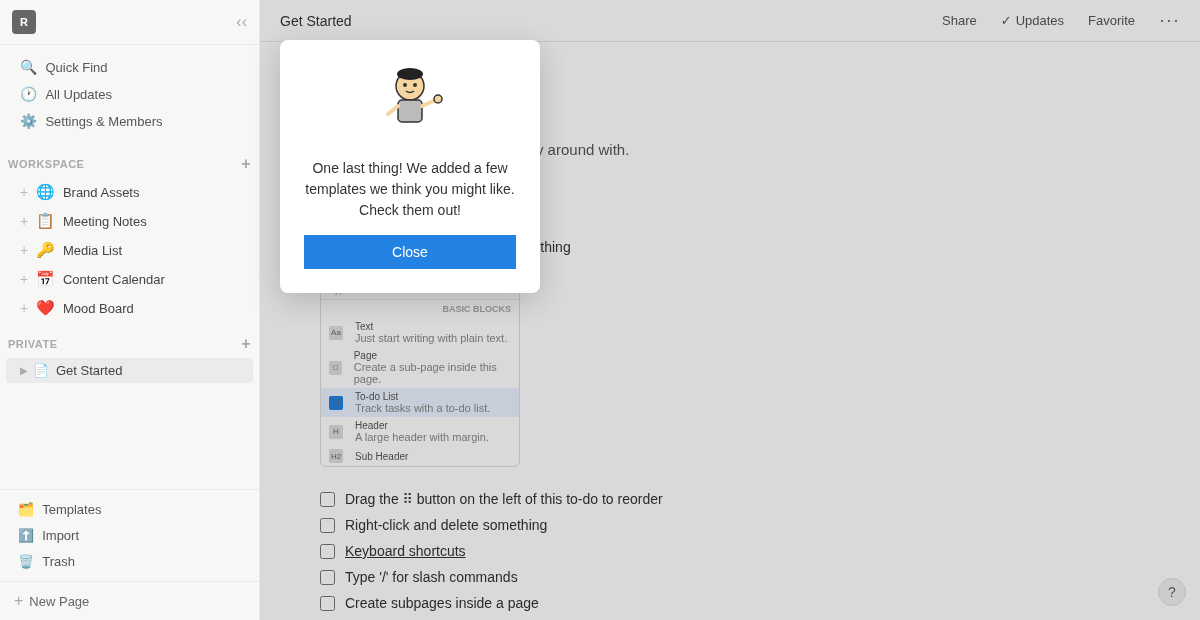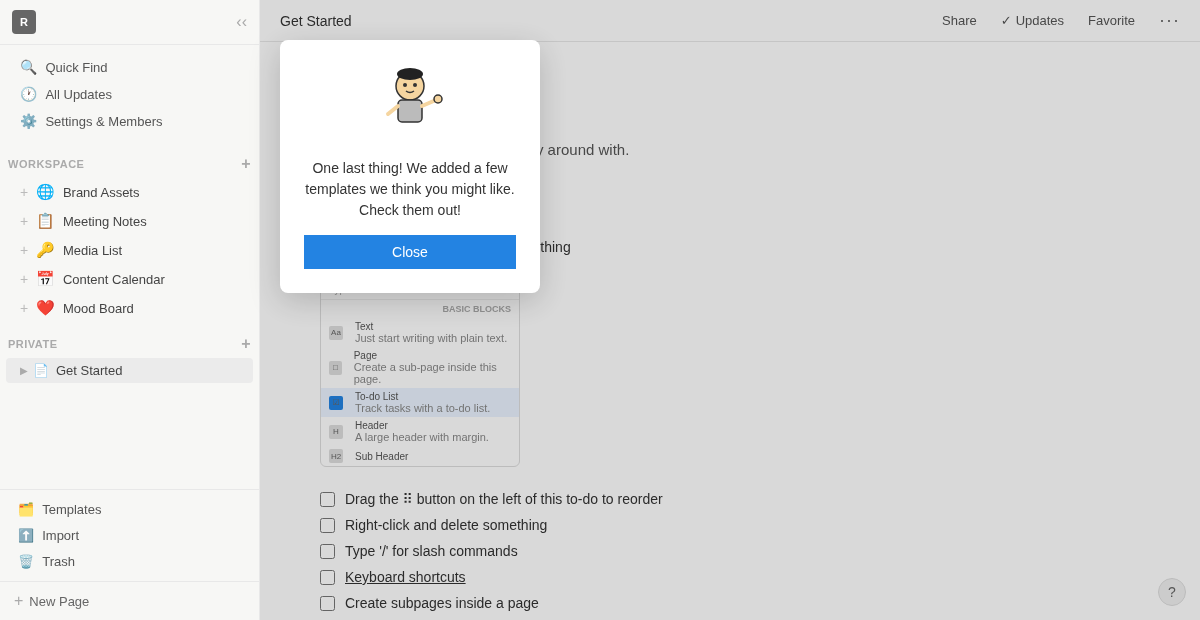--- a/index.html
+++ b/index.html
@@ -348,25 +348,25 @@
       <div class="checklist-item">
         <input type="checkbox" style="">
         <span>Drag the ⠿ button on the left of this to-do to reorder</span>
       </div>
       <div class="checklist-item">
         <input type="checkbox" style="">
         <span>Right-click and delete something</span>
       </div>
       <div class="checklist-item">
         <input type="checkbox" style="">
+        <span class="link-item">Keyboard shortcuts</span>
+      </div>
+      <div class="checklist-item">
+        <input type="checkbox" style="">
         <span>Type '/' for slash commands</span>
-      </div>
-      <div class="checklist-item">
-        <input type="checkbox" style="">
-        <span class="link-item">Keyboard shortcuts</span>
       </div>
       <div class="checklist-item">
         <input type="checkbox" style="">
         <span>Create subpages inside a page</span>
       </div>
       <div class="checklist-item">
         <input type="checkbox" style="">
         <span>📄 </span>
         <span class="link-item">Example sub page</span>
       </div>

